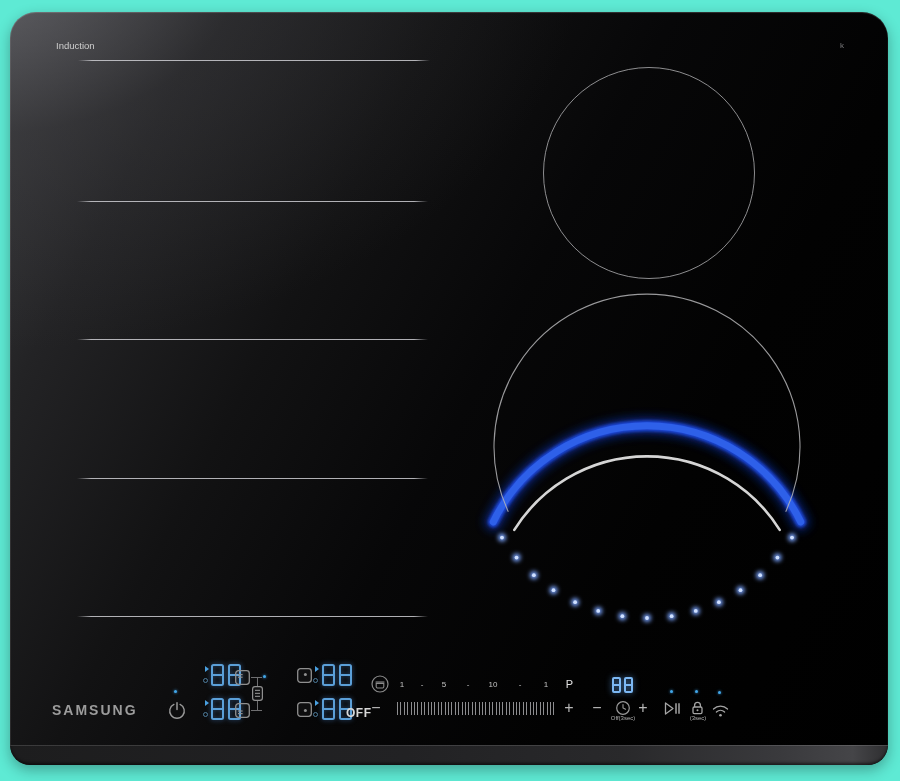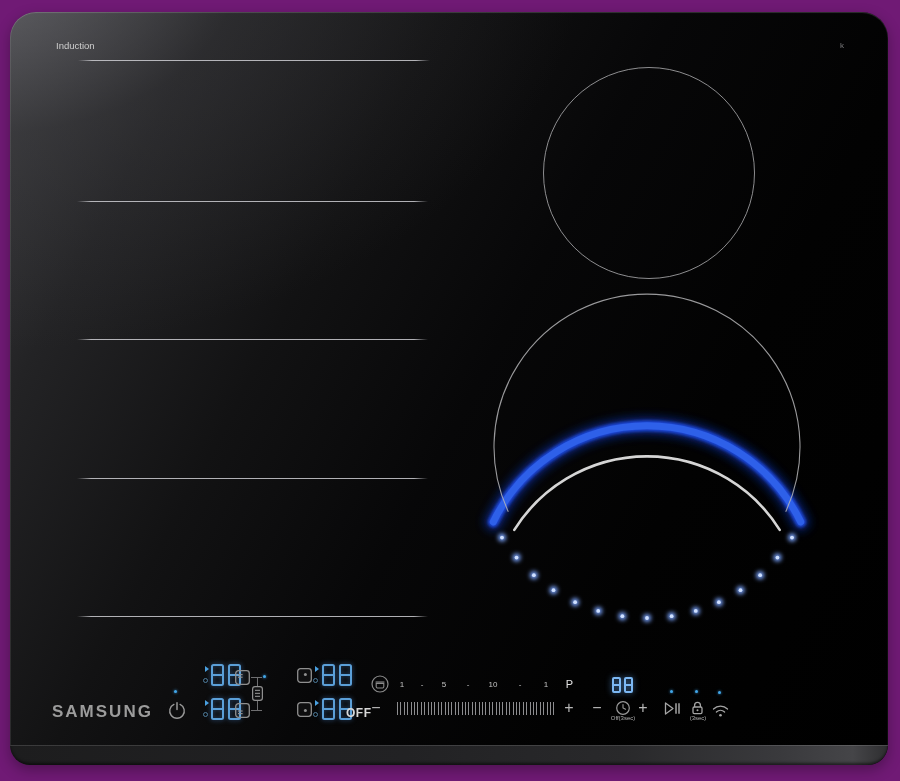--- a/index.html
+++ b/index.html
@@ -1,35 +1,35 @@
 <!DOCTYPE html>
 <html><head>
 <meta charset="utf-8">
 <style>
   html,body{margin:0;padding:0;background:#ffffff;width:900px;height:781px;overflow:hidden;
     font-family:"Liberation Sans",sans-serif;}
-  .stage{position:relative;width:900px;height:781px;background:#701a75;}
+  .stage{position:relative;width:900px;height:781px;background:#5eead4;}
   .cooktop{position:absolute;left:10px;top:12px;width:878px;height:753px;
     border-radius:26px 26px 20px 20px;
     background:
       radial-gradient(1100px 700px at -4% -6%, rgba(130,130,136,.55), rgba(70,70,74,.28) 24%, rgba(0,0,0,0) 55%),
       linear-gradient(118deg,#3d3d40 0%,#232325 16%,#121213 34%,#070708 52%,#020202 72%,#000 100%);
     box-shadow:0 5px 14px rgba(0,0,0,.30), inset 0 1px 1px rgba(255,255,255,.14), inset 1px 0 1px rgba(255,255,255,.06), inset 0 0 0 1px rgba(255,255,255,.04);
     overflow:hidden;}
   .trim{position:absolute;left:0;right:0;bottom:0;height:19px;border-radius:0 0 20px 20px;
     background:linear-gradient(90deg,#1d1d1e 0%,#222224 45%,#29292b 70%,#3a3a3d 88%,#454548 96%,#2e2e30 100%);
     border-top:1px solid rgba(255,255,255,.13);box-shadow:inset 0 -2px 3px rgba(0,0,0,.55);}
   .txt{position:absolute;color:#cfcfcf;}
   .hline{position:absolute;height:1px;
     background:linear-gradient(90deg,rgba(200,200,205,0),rgba(205,205,210,.85) 4%,rgba(205,205,210,.85) 96%,rgba(200,200,205,0));}
   .burner-top{position:absolute;left:533px;top:55px;width:210px;height:210px;border-radius:50%;
     border:1.2px solid rgba(175,175,178,.8);}
   svg{display:block}
   .ovl{position:absolute;left:0;top:0;pointer-events:none;}
-  .brand{position:absolute;left:42px;top:690px;font-size:17px;font-weight:bold;letter-spacing:2px;color:#9c9c9c;}
+  .brand{position:absolute;left:42px;top:690px;font-size:14px;font-weight:bold;letter-spacing:2px;color:#9c9c9c;}
   .bdot{position:absolute;width:3.4px;height:3.4px;border-radius:50%;box-shadow:0 0 3px rgba(70,170,240,.9);}
   .segdisp{position:absolute;display:flex;gap:3.5px;filter:drop-shadow(0 0 2.5px rgba(80,150,230,.55));}
   .segdig{width:13px;height:22px;border:2.8px solid currentColor;border-radius:2.5px;position:relative;box-sizing:border-box;}
   .segdig::after{content:"";position:absolute;left:-1px;right:-1px;top:50%;margin-top:-1.4px;height:2.8px;background:currentColor;}
   .segdisp.small{gap:2.5px;filter:drop-shadow(0 0 3px rgba(100,170,250,.7));}
   .segdisp.small .segdig{width:9px;height:16px;border-width:2.2px;border-radius:2px;}
   .segdisp.small .segdig::after{height:2.2px;margin-top:-1.1px;}
   .tri{position:absolute;width:0;height:0;border-top:3px solid transparent;border-bottom:3px solid transparent;border-left:4.5px solid #4aa0e0;}
   .cind{position:absolute;width:5px;height:5px;border:1px solid #4e7d9e;border-radius:50%;box-sizing:border-box;}
   .conn{position:absolute;background:#6e6e70;}

